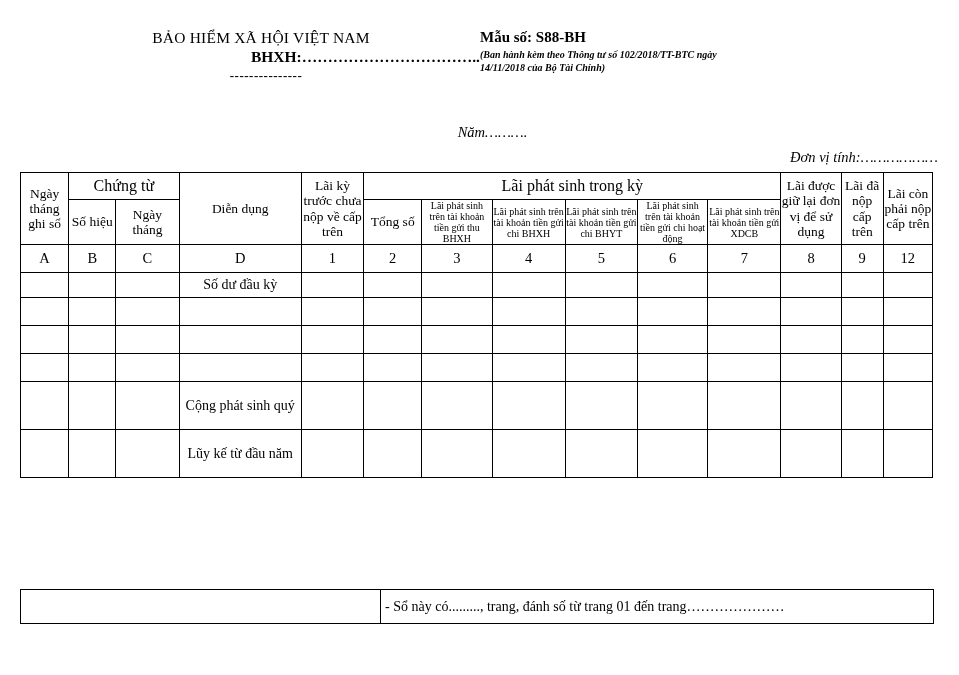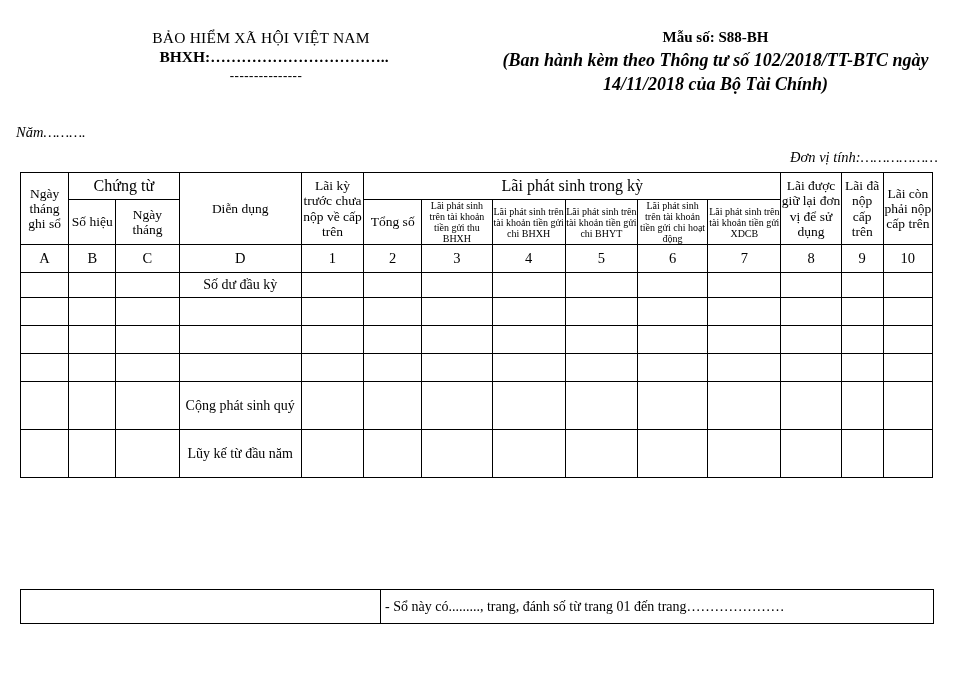--- a/index.html
+++ b/index.html
@@ -42,47 +42,46 @@
     font-size: 15.5px;
     letter-spacing: 0.2px;
     line-height: 1.25;
     white-space: nowrap;
   }
   .bhxh-line {
     font-size: 15.5px;
     font-weight: bold;
     line-height: 1.3;
     white-space: nowrap;
-    text-align: center;
+    text-align: right;
     padding-left: 26px;
   }
   .dash-line {
     font-size: 13px;
     font-weight: bold;
     line-height: 1.1;
     letter-spacing: 0.5px;
     margin-top: 1px;
     text-align: center;
     padding-left: 10px;
   }
   .header-right {
     width: 479px;
-    text-align: center;
     box-sizing: border-box;
     padding-right: 8px;
     font-family: Liberation Serif, serif;
   }
   .form-no {
     font-size: 15px;
     font-weight: bold;
     line-height: 1.3;
     white-space: nowrap;
   }
   .form-ref {
-    font-size: 18px;
+    font-size: 10px;
     font-style: italic;
     font-weight: bold;
     line-height: 1.35;
   }
 
   
   .doc-title {
     position: absolute;
     top: 98px;
     left: 0;
@@ -92,24 +91,24 @@
     font-weight: bold;
     letter-spacing: 0.3px;
     padding-left: 10px;
     box-sizing: border-box;
   }
   .doc-year {
     position: absolute;
     top: 124px;
     left: 0;
     width: 959px;
-    text-align: left;
+    text-align: center;
     font-size: 14.5px;
     font-style: italic;
-    padding-left: 16px;
+    padding-left: 26px;
     box-sizing: border-box;
   }
   .unit-line {
     position: absolute;
     top: 149px;
     left: 0;
     width: 938px;
     text-align: right;
     font-size: 14.5px;
     font-style: italic;
@@ -251,21 +250,21 @@
         <td class="numrow">D</td>
         <td class="numrow">1</td>
         <td class="numrow">2</td>
         <td class="numrow">3</td>
         <td class="numrow">4</td>
         <td class="numrow">5</td>
         <td class="numrow">6</td>
         <td class="numrow">7</td>
         <td class="numrow">8</td>
         <td class="numrow">9</td>
-        <td class="numrow">10</td>
+        <td class="numrow">12</td>
       </tr>
     </thead>
     <tbody>
       <tr class="r-first">
         <td class="blank-cell"></td>
         <td class="blank-cell"></td>
         <td class="blank-cell"></td>
         <td class="body-cell">Số dư đầu kỳ</td>
         <td class="blank-cell"></td>
         <td class="blank-cell"></td>

